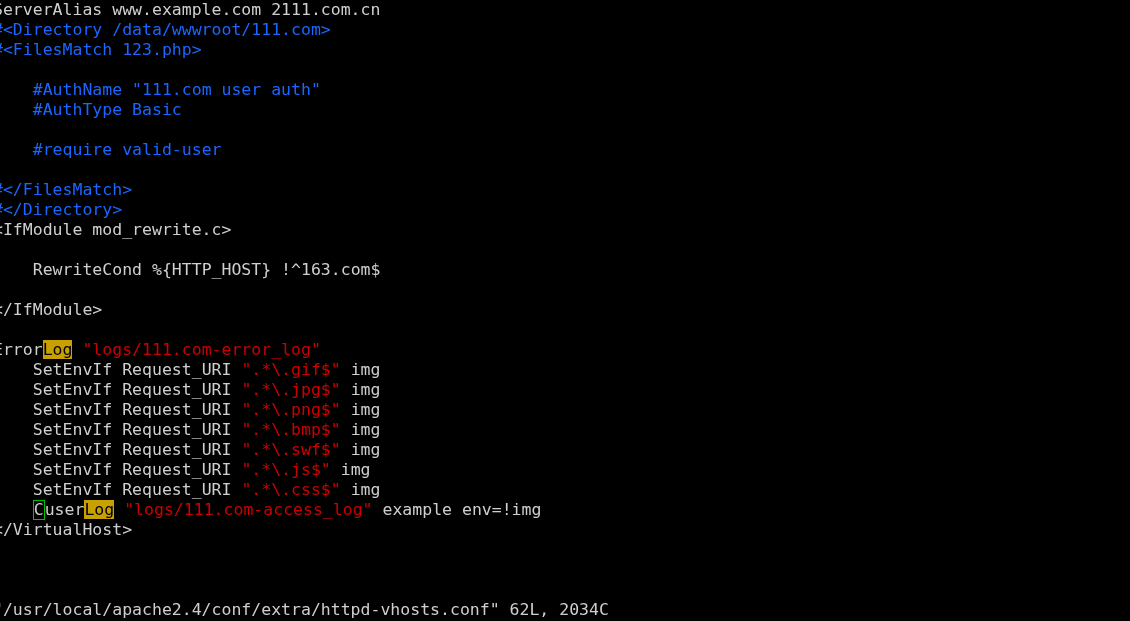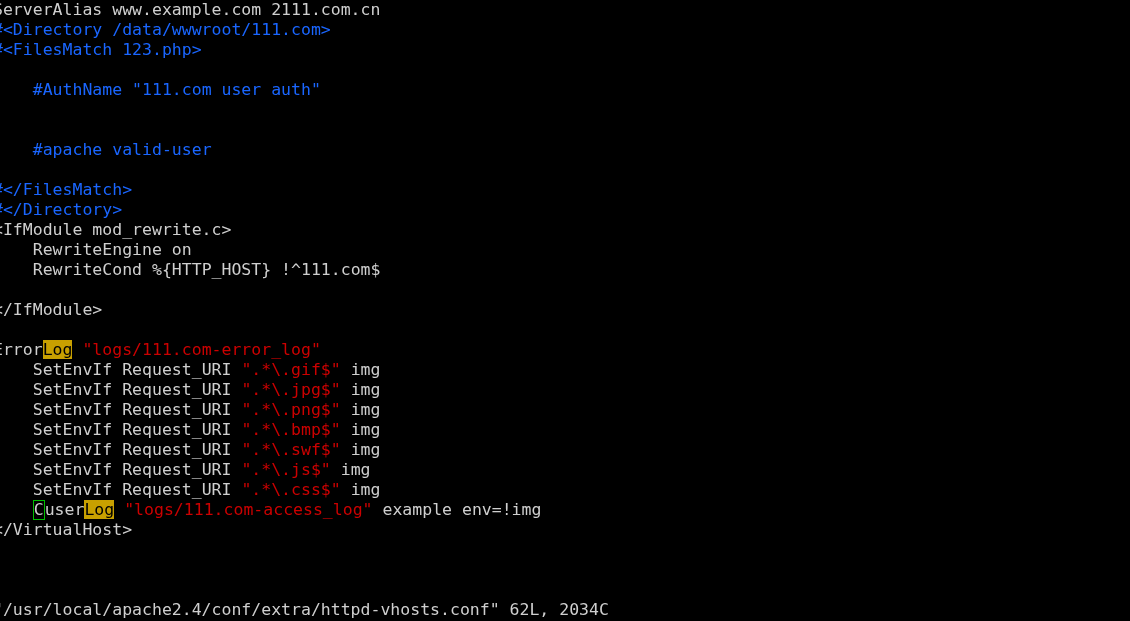--- a/index.html
+++ b/index.html
@@ -72,29 +72,29 @@
 </head>
 <body>
 
 <div id="terminal">
   <div class="screen" id="screen">
       <div class="row"><span class="c-text">ServerAlias www.example.com 2111.com.cn</span></div>
       <div class="row"><span class="c-comment">#&lt;Directory /data/wwwroot/111.com&gt;</span></div>
       <div class="row"><span class="c-comment">#&lt;FilesMatch 123.php&gt;</span></div>
       <div class="row"><span>    </span></div>
       <div class="row"><span>    </span><span class="c-comment">#AuthName "111.com user auth"</span></div>
+      <div class="row"><span>    </span><span class="c-comment">#AuthType Basic</span></div>
       <div class="row"><span>    </span></div>
-      <div class="row"><span>    </span></div>
-      <div class="row"><span>    </span><span class="c-comment">#apache valid-user</span></div>
+      <div class="row"><span>    </span><span class="c-comment">#require valid-user</span></div>
       <div class="row blank"> </div>
       <div class="row"><span class="c-comment">#&lt;/FilesMatch&gt;</span></div>
       <div class="row"><span class="c-comment">#&lt;/Directory&gt;</span></div>
       <div class="row"><span class="c-text">&lt;IfModule mod_rewrite.c&gt;</span></div>
-      <div class="row"><span>    </span><span class="c-text">RewriteEngine on</span></div>
-      <div class="row"><span>    </span><span class="c-text">RewriteCond %{HTTP_HOST} !^111.com$</span></div>
+      <div class="row"><span>    </span></div>
+      <div class="row"><span>    </span><span class="c-text">RewriteCond %{HTTP_HOST} !^163.com$</span></div>
       <div class="row"><span>    </span></div>
       <div class="row"><span class="c-text">&lt;/IfModule&gt;</span></div>
       <div class="row blank"> </div>
       <div class="row"><span class="c-text">Error</span><span class="c-hl">Log</span><span class="c-text"> </span><span class="c-string">"logs/111.com-error_log"</span></div>
       <div class="row"><span>    </span><span class="c-text">SetEnvIf Request_URI </span><span class="c-string">".*\.gif$"</span><span class="c-text"> img</span></div>
       <div class="row"><span>    </span><span class="c-text">SetEnvIf Request_URI </span><span class="c-string">".*\.jpg$"</span><span class="c-text"> img</span></div>
       <div class="row"><span>    </span><span class="c-text">SetEnvIf Request_URI </span><span class="c-string">".*\.png$"</span><span class="c-text"> img</span></div>
       <div class="row"><span>    </span><span class="c-text">SetEnvIf Request_URI </span><span class="c-string">".*\.bmp$"</span><span class="c-text"> img</span></div>
       <div class="row"><span>    </span><span class="c-text">SetEnvIf Request_URI </span><span class="c-string">".*\.swf$"</span><span class="c-text"> img</span></div>
       <div class="row"><span>    </span><span class="c-text">SetEnvIf Request_URI </span><span class="c-string">".*\.js$"</span><span class="c-text"> img</span></div>

